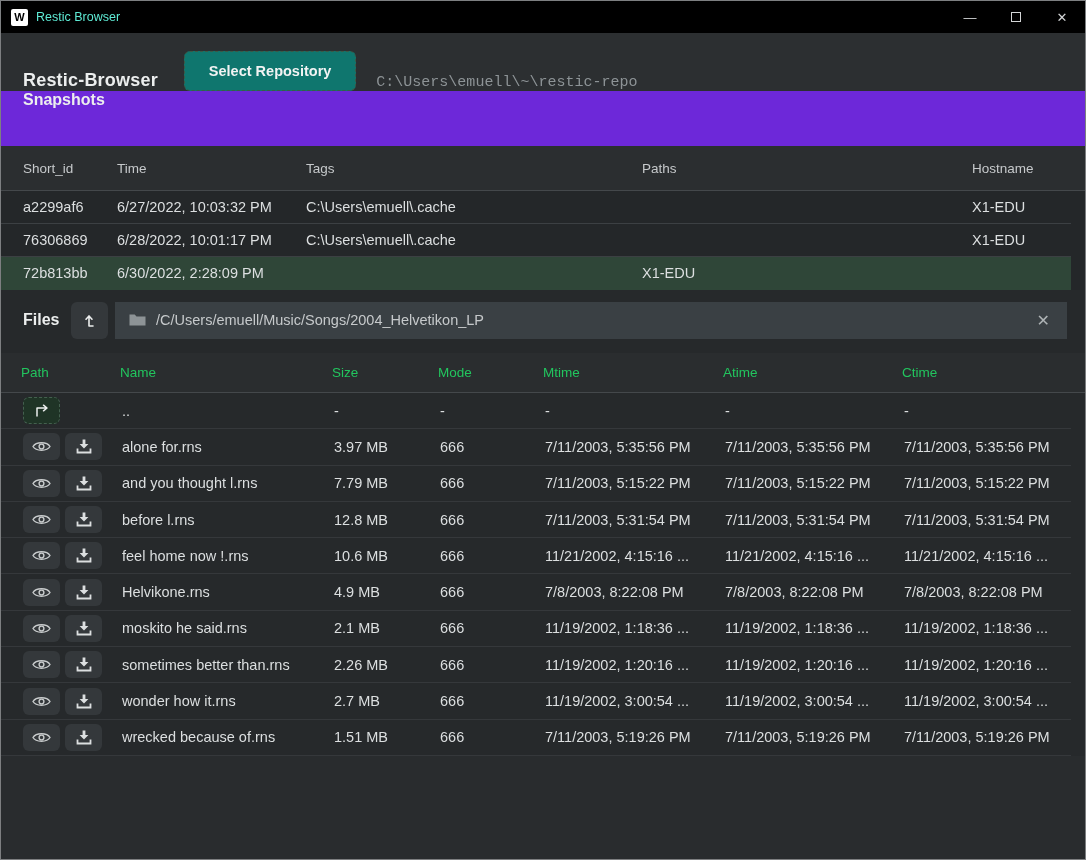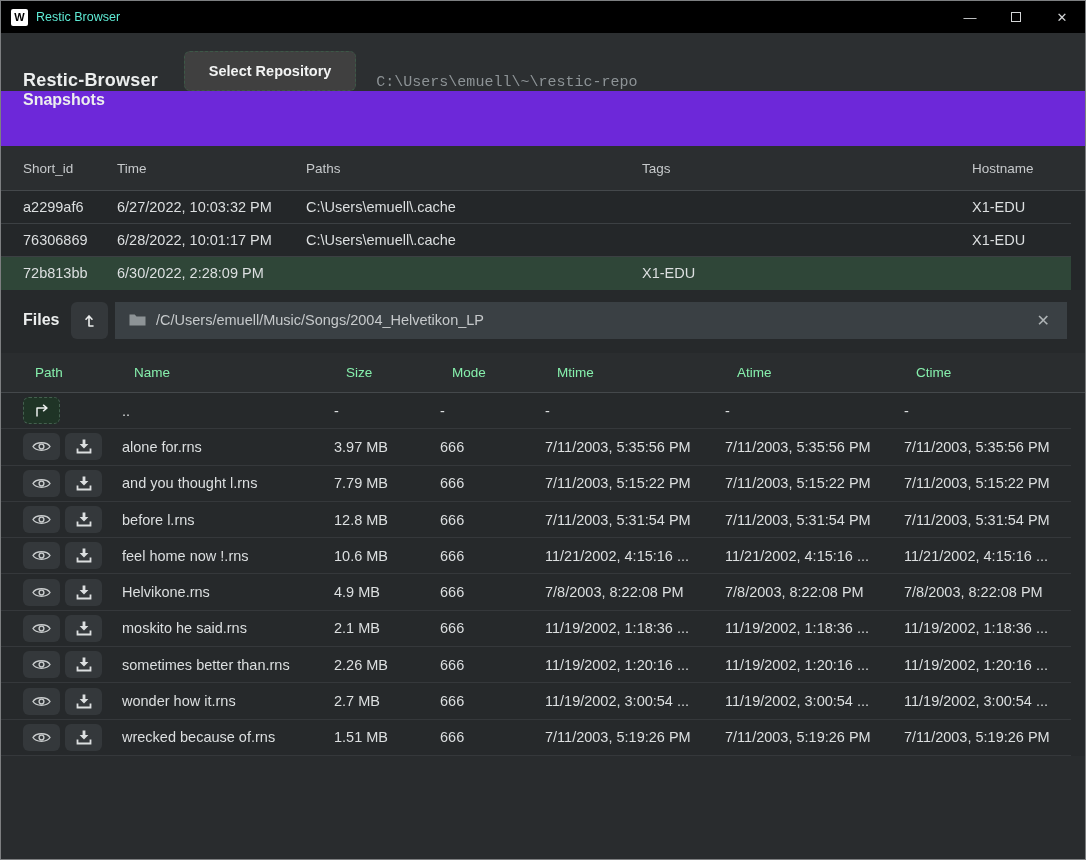--- a/index.html
+++ b/index.html
@@ -30,21 +30,21 @@
   }
   .win-btn .max-box { width: 10px; height: 10px; border: 1px solid #d3d5d6; }
   
   .header {
     height: 58px; background: #2c2f31;
     display: flex; align-items: flex-end; padding: 0 22px;
   }
   .header-title { color: #eceeee; font-size: 18px; font-weight: bold; letter-spacing: .2px; }
   .repo-btn {
     margin-left: 26px; height: 40px; padding: 0 24px;
-    background: #404040; border: 1px dashed #3c5947; border-radius: 6px;
+    background: #0f766e; border: 1px dashed #3c5947; border-radius: 6px;
     color: #f2f3f3; font-size: 14.5px; font-weight: bold;
     display: flex; align-items: center;
   }
   .repo-path { margin-left: 20px; color: #8d9396; font-size: 15px; font-family: Liberation Mono, monospace; }
   
   .section-title-strip { height: 55px; background: #6d28d9; display: flex; align-items: flex-start; padding: 0 22px; }
   .section-title { color: #eceeee; font-size: 16px; font-weight: bold; }
   .snap-header {
     height: 45px; background: #2b2e30;
     display: grid; grid-template-columns: 94px 189px 336px 330px 1fr;
@@ -71,22 +71,22 @@
   .crumb {
     flex: 1; height: 37px; margin-left: 7px; border-radius: 0;
     background: #3a4044; display: flex; align-items: center; padding: 0 14px;
   }
   .crumb-text { color: #c6c9cb; font-size: 14.5px; margin-left: 10px; flex: 1; }
   .crumb-close { color: #aeb3b5; font-size: 16px; padding: 0 3px; }
   
   .file-header {
     height: 40px; margin-top: 3px; background: #2a2d2f;
     display: grid; grid-template-columns: 99px 212px 106px 105px 180px 179px 1fr;
-    align-items: center; padding: 0 14px 0 34px;
-    color: #86efac; font-size: 13.5px;
+    align-items: center; padding: 0 14px 0 20px;
+    color: #22c55e; font-size: 13.5px;
     border-bottom: 1px solid #44484b;
   }
   .file-row {
     height: 36.3px; margin-right: 14px;
     display: grid; grid-template-columns: 99px 212px 106px 105px 180px 179px 1fr;
     align-items: center; padding-left: 22px;
     color: #dcdfe0; font-size: 14.5px;
     border-bottom: 1px solid #35383b;
     background: #26292b;
   }
@@ -128,22 +128,22 @@
     <div class="repo-btn">Select Repository</div>
     <div class="repo-path">C:\Users\emuell\~\restic-repo</div>
   </div>
 
   <div class="section-title-strip">
     <div class="section-title">Snapshots</div>
   </div>
   <div class="snap-header">
     <div class="cell">Short_id</div>
     <div class="cell">Time</div>
+    <div class="cell">Tags</div>
     <div class="cell">Paths</div>
-    <div class="cell">Tags</div>
     <div class="cell">Hostname</div>
   </div>
   <div class="snap-rows">
 
       <div class="snap-row">
         <div class="cell">a2299af6</div>
         <div class="cell">6/27/2022, 10:03:32 PM</div>
         <div class="cell">C:\Users\emuell\.cache</div>
         <div class="cell"></div>
         <div class="cell">X1-EDU</div>

